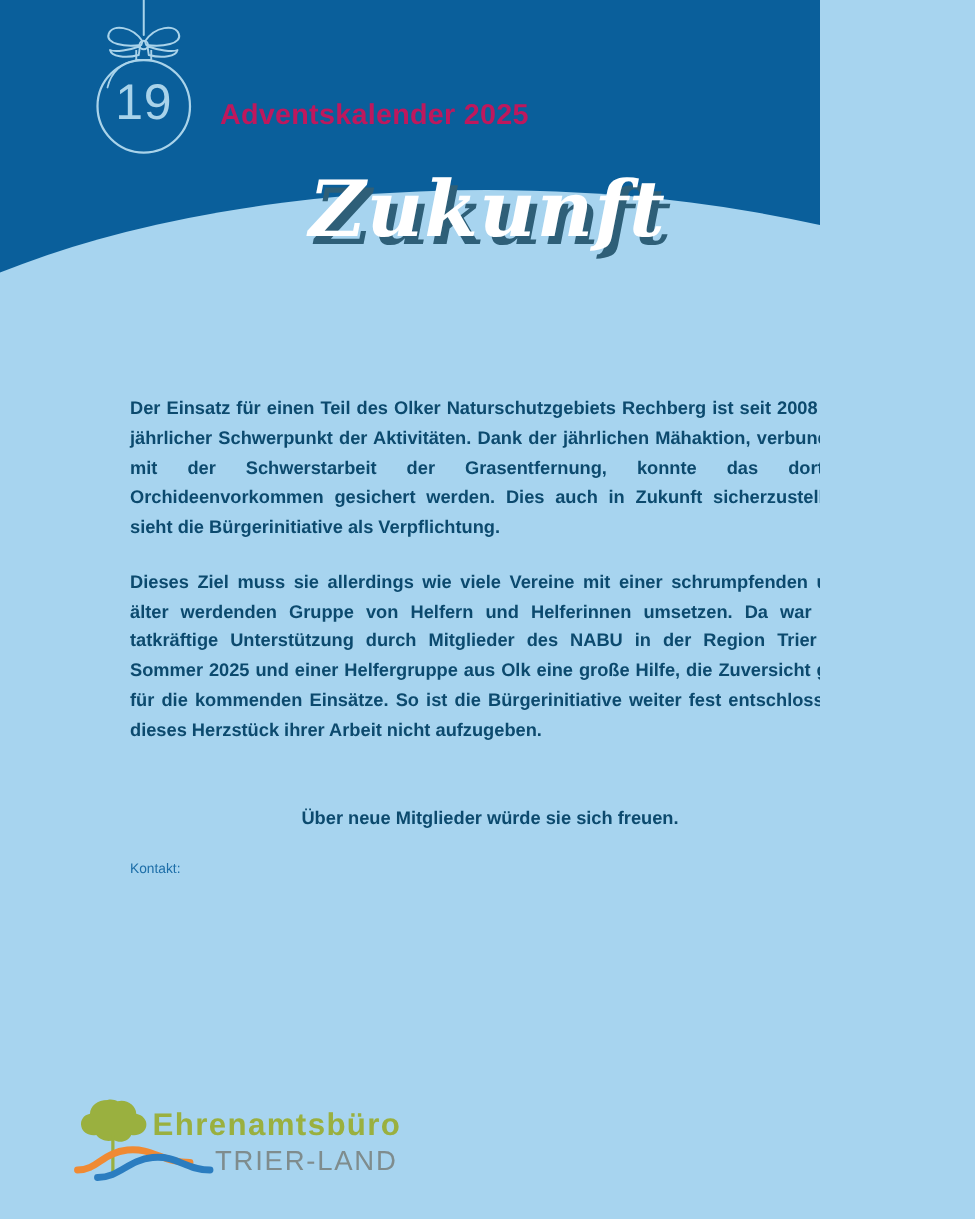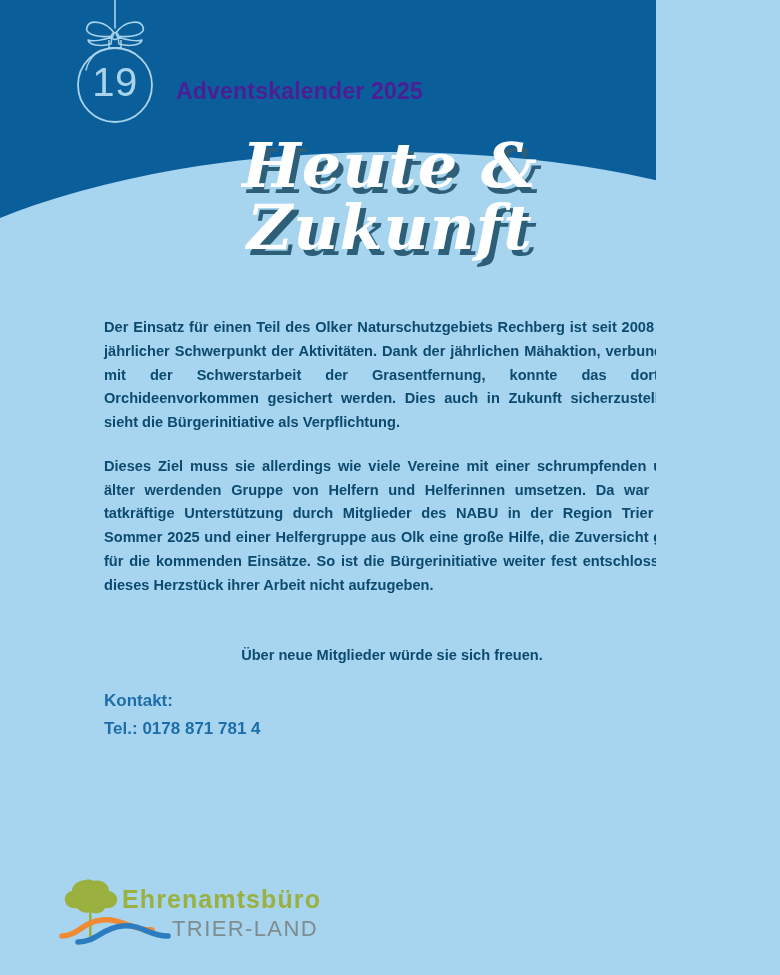--- a/index.html
+++ b/index.html
@@ -74,21 +74,21 @@
     line-height: 1;
   }
 
   
   .kicker {
     position: absolute;
     left: 176px;
     top: 78px;
     font-size: 23px;
     font-weight: bold;
-    color: #4c1d95;
+    color: #be185d;
     letter-spacing: 0.2px;
     z-index: 4;
     white-space: nowrap;
   }
 
   
   .headline {
     position: absolute;
     left: 0;
     top: 136px;
@@ -123,22 +123,22 @@
     line-height: 1.63;
     text-align: justify;
     color: #0c4a6e;
     margin-bottom: 20px;
   }
   .para:last-child { margin-bottom: 0; }
 
   .para.plain { text-align: center; margin-top: 46px; }
 
   .block {
-    font-size: 17px;
-    font-weight: bold;
+    font-size: 11px;
+    font-weight: normal;
     line-height: 1.63;
     color: #1d6ea8;
     margin-bottom: 20px;
   }
   .block .row { display: block; }
 
   
   .logo {
     position: absolute;
     left: 56px;
@@ -179,35 +179,33 @@
       <circle cx="53" cy="85" r="37" stroke="#a9d3ea" stroke-width="1.8" fill="none"></circle>
 
       <path d="M24 70 C27 57, 36 50, 45 49" stroke="#a9d3ea" stroke-width="1.4" fill="none" stroke-linecap="round"></path>
     </svg>
     <div class="ornament-number">19</div>
   </div>
 
   <div class="kicker">Adventskalender 2025</div>
 
   <div class="headline">
-    <span class="line line1">Heute &amp;</span>
     <span class="line line2">Zukunft</span>
   </div>
 
   <div class="content">
 
     <p class="para">Der Einsatz für einen Teil des Olker Naturschutzgebiets Rechberg ist seit 2008 ein jährlicher Schwerpunkt der Aktivitäten. Dank der jährlichen Mähaktion, verbunden mit der Schwerstarbeit der Grasentfernung, konnte das dortige Orchideenvorkommen gesichert werden. Dies auch in Zukunft sicherzustellen, sieht die Bürgerinitiative als Verpflichtung.</p>
 
     <p class="para">Dieses Ziel muss sie allerdings wie viele Vereine mit einer schrumpfenden und älter werdenden Gruppe von Helfern und Helferinnen umsetzen. Da war die tatkräftige Unterstützung durch Mitglieder des NABU in der Region Trier im Sommer 2025 und einer Helfergruppe aus Olk eine große Hilfe, die Zuversicht gibt für die kommenden Einsätze. So ist die Bürgerinitiative weiter fest entschlossen, dieses Herzstück ihrer Arbeit nicht aufzugeben.</p>
 
     <p class="para plain">Über neue Mitglieder würde sie sich freuen.</p>
 
     <div class="block">
       <span class="row">Kontakt:</span>
-      <span class="row">Tel.: 0178 871 781 4</span>
     </div>
 
 
   </div>
 
   <div class="logo">
     <svg width="300" height="76" viewBox="0 0 300 76" fill="none" xmlns="http://www.w3.org/2000/svg" aria-hidden="true">
 
       <g>
         <path d="M30 8 C22 8, 16 13, 16 19 C11 20, 8 24, 9 29 C10 34, 15 37, 21 36

